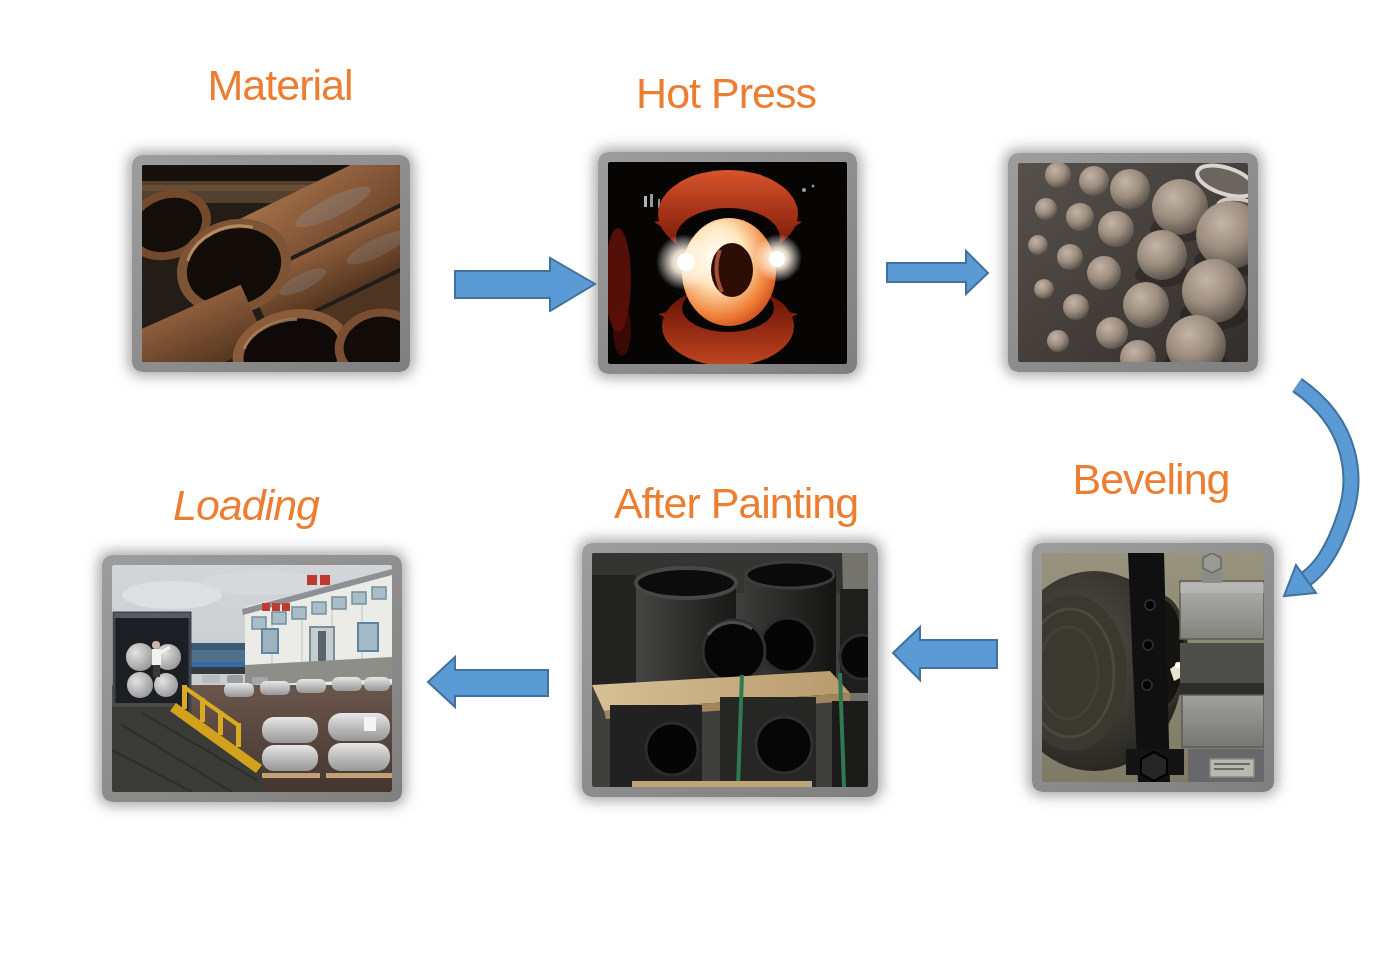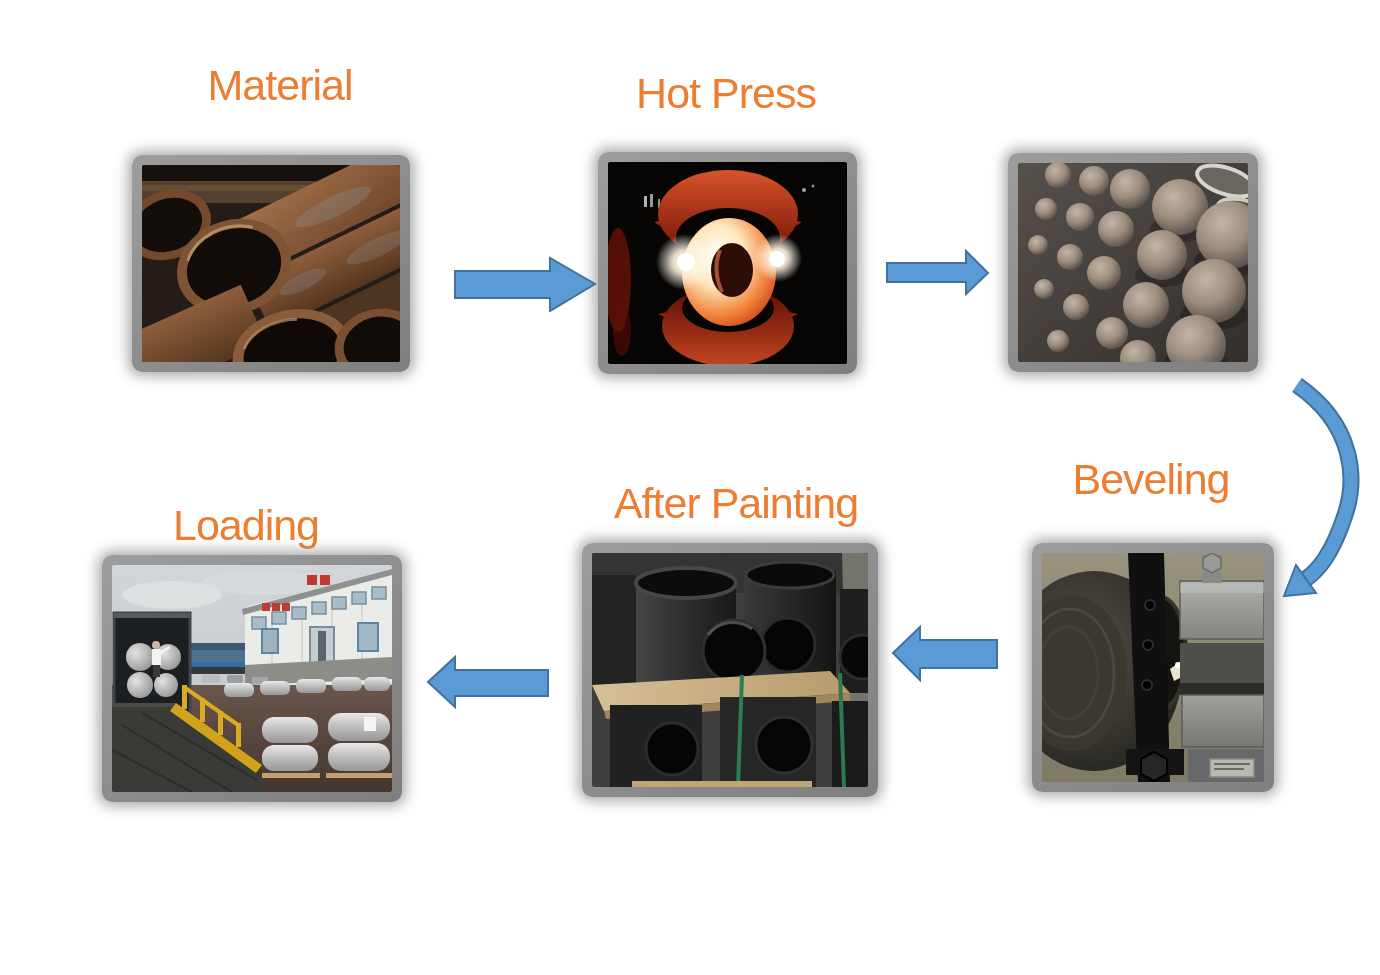--- a/index.html
+++ b/index.html
@@ -10,21 +10,21 @@
   .step-label {
     position:absolute; transform:translateX(-50%);
     color:#ED7D31; font-size:43px; letter-spacing:-1px; white-space:nowrap;
     line-height:1.1;
   }
   .lbl-material { left:280px;  top:62px; }
   .lbl-hot      { left:726px;  top:70px; }
   .lbl-pre      { left:1132px; top:76px; }
   .lbl-bev      { left:1151px; top:456px; }
   .lbl-paint    { left:736px;  top:480px; }
-  .lbl-load     { left:246px;  top:502px; }
+  .lbl-load     { left:246px;  top:482px;font-style:italic; }
 
   .photo-frame {
     position:absolute; box-sizing:border-box; padding:10px; border-radius:10px;
     background:linear-gradient(145deg,#9d9d9d,#7f7f7f);
     box-shadow:0 0 13px 4px rgba(125,125,125,0.65);
   }
   .photo-frame svg { display:block; width:100%; height:100%; border-radius:2px; }
 
   .ph-material { left:132px;  top:155px; width:278px; height:217px; }
   .ph-hot      { left:598px;  top:152px; width:259px; height:222px; }

